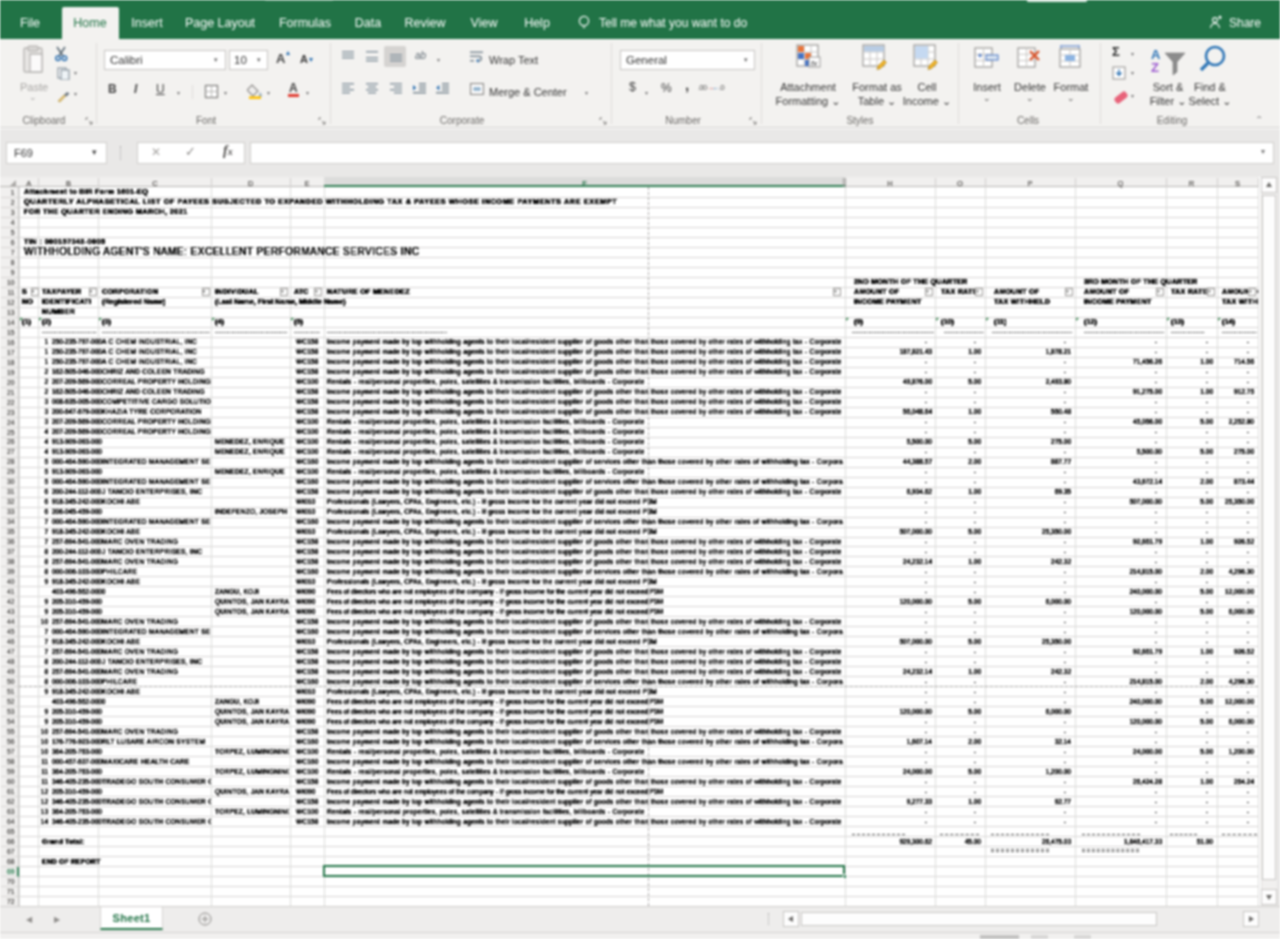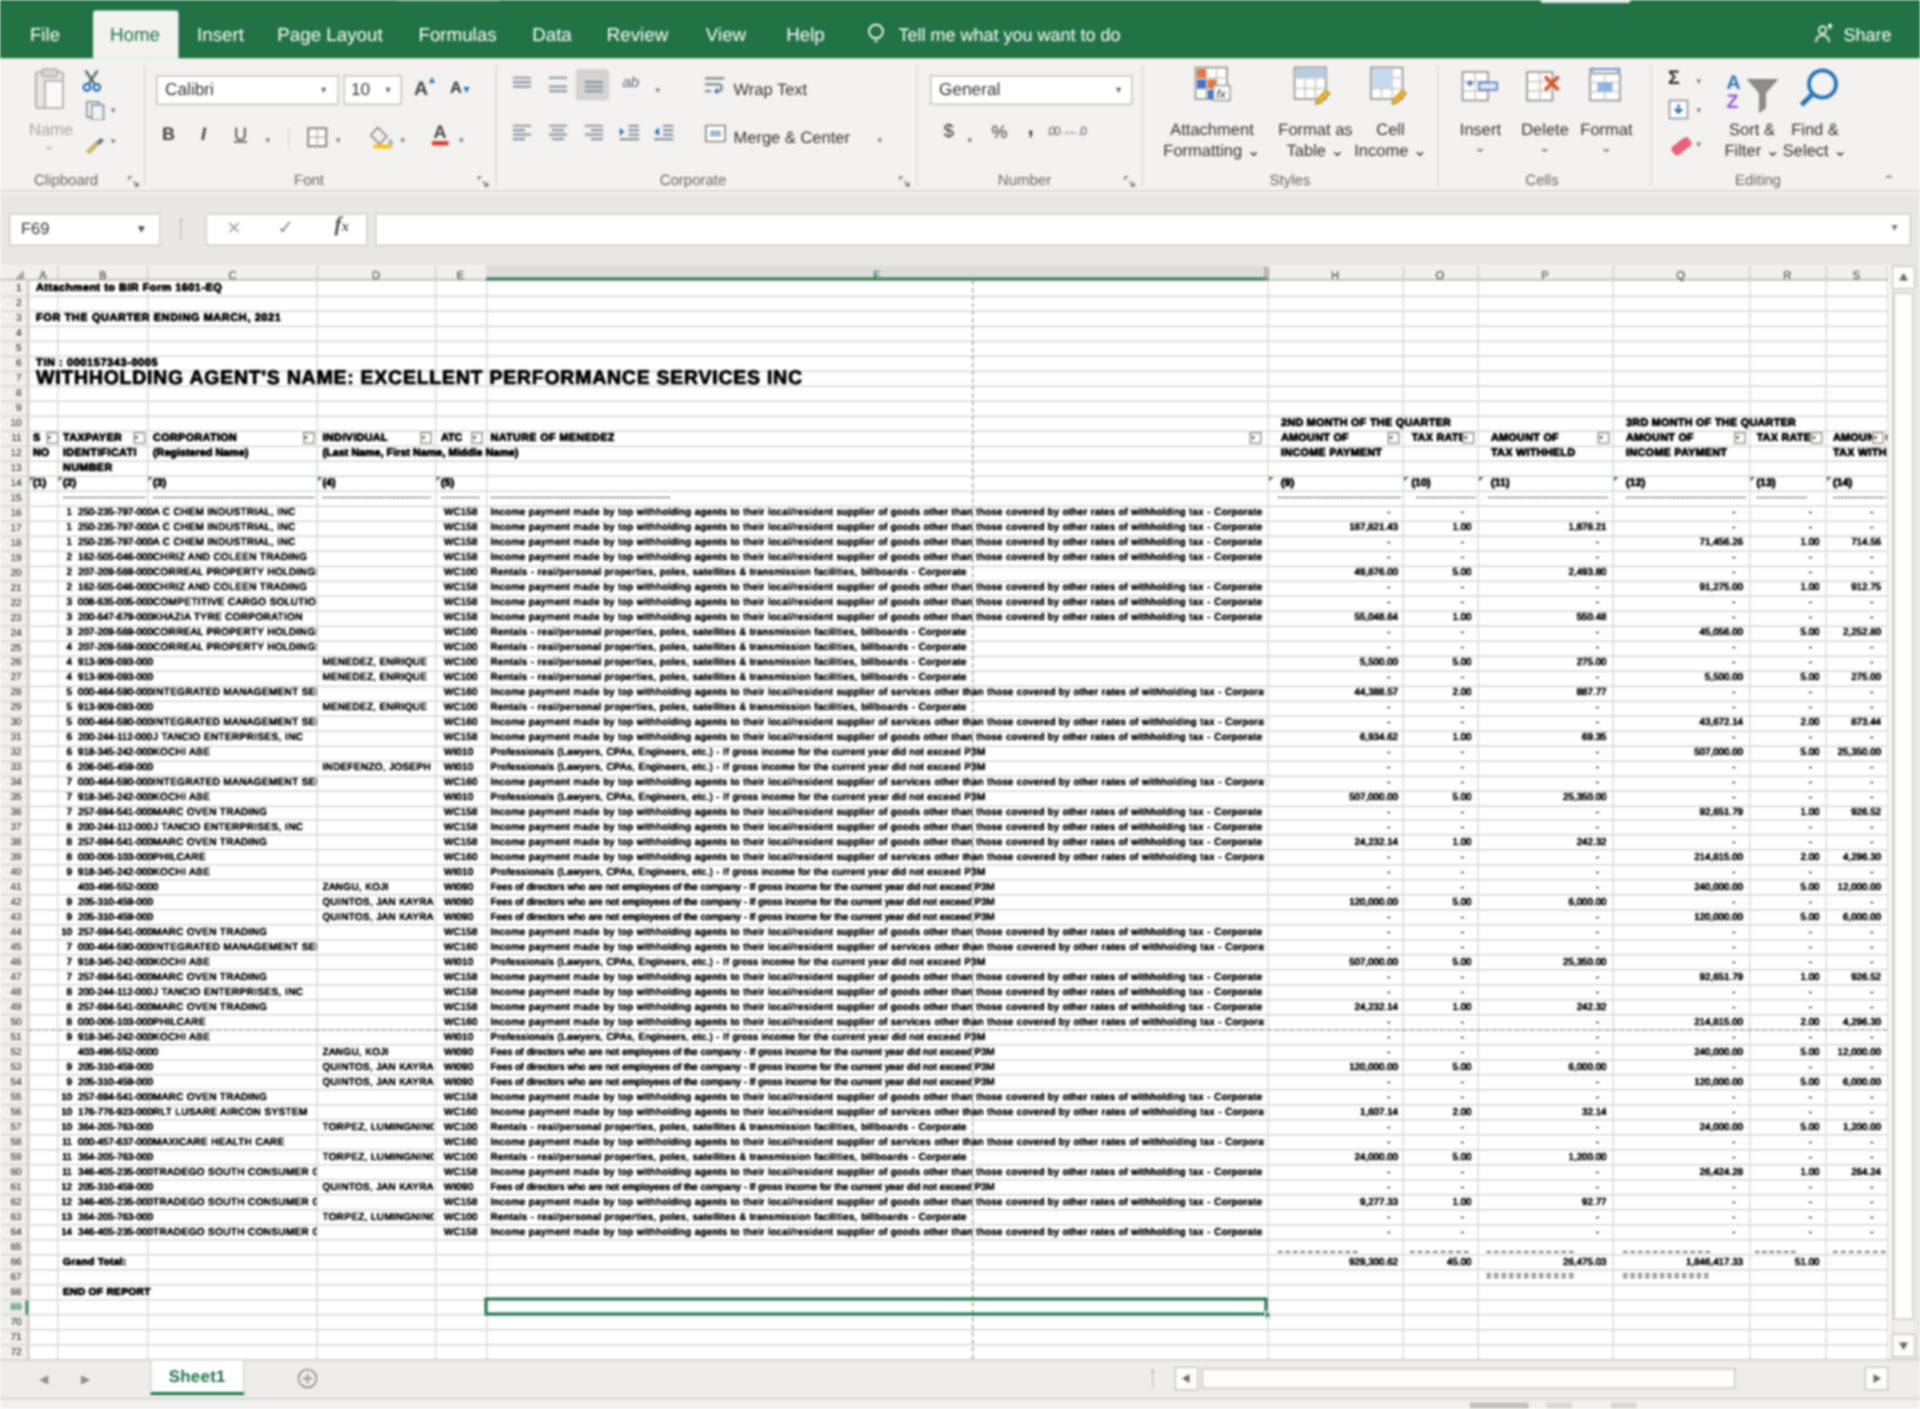--- a/index.html
+++ b/index.html
@@ -55,21 +55,21 @@
     </svg>
     <svg class="abs" style="left:749px;top:117px" width="8" height="8" viewBox="0 0 8 8">
       <path d="M1 3V1h2M4 4l3 3M7 4.6V7H4.6" stroke="#7a7876" stroke-width="1" fill="none"></path>
     </svg>
     <div class="abs" style="left:1255px;top:114px;font-size:10px;color:#666;transform:scaleY(.8)">⌃</div>
     <svg class="abs" style="left:20px;top:45px" width="26" height="30" viewBox="0 0 26 30">
 <rect x="4" y="3" width="18" height="24" rx="1.5" fill="#e8e6e4" stroke="#b8b6b4" stroke-width="1.4"></rect>
 <rect x="8" y="1" width="10" height="5" rx="1" fill="#d8d6d4" stroke="#b0aeac" stroke-width="1"></rect>
 <path d="M10 9h12v18H10z" fill="#fbfafa" stroke="#b8b6b4" stroke-width="1.3"></path>
     </svg>
-    <div style="position:absolute;left:14px;top:81px;font-size:11px;line-height:13px;color:#a8a6a4;white-space:nowrap;width:40px;text-align:center;">Name</div>
+    <div style="position:absolute;left:14px;top:81px;font-size:11px;line-height:13px;color:#a8a6a4;white-space:nowrap;width:40px;text-align:center;">Paste</div>
     <div class="abs" style="left:29px;top:92px;font-size:9px;color:#a8a6a4">⌄</div>
     <svg class="abs" style="left:54px;top:46px" width="16" height="16" viewBox="0 0 16 16">
 <path d="M3 1l6 9M11 1L5 10" stroke="#5a6a76" stroke-width="1.6"></path>
 <circle cx="4" cy="12.2" r="2.2" fill="none" stroke="#2b6fb0" stroke-width="1.5"></circle>
 <circle cx="10.5" cy="12.2" r="2.2" fill="none" stroke="#2b6fb0" stroke-width="1.5"></circle>
     </svg>
     <svg class="abs" style="left:57px;top:67px" width="13" height="13" viewBox="0 0 13 13">
       <rect x="1" y="1" width="8" height="10" fill="#fff" stroke="#8a96a0" stroke-width="1.2"></rect>
       <rect x="4" y="3" width="8" height="10" fill="#eef3f6" stroke="#8a96a0" stroke-width="1.2"></rect>
     </svg>
@@ -516,23 +516,24 @@
     <div class="abs" style="left:844.5px;top:187.3px;width:0.8px;height:718.7px;background:#dcdbda"></div>
     <div class="abs" style="left:934.5px;top:187.3px;width:0.8px;height:718.7px;background:#dcdbda"></div>
     <div class="abs" style="left:984.5px;top:187.3px;width:0.8px;height:718.7px;background:#dcdbda"></div>
     <div class="abs" style="left:1074.5px;top:187.3px;width:0.8px;height:718.7px;background:#dcdbda"></div>
     <div class="abs" style="left:1165.5px;top:187.3px;width:0.8px;height:718.7px;background:#dcdbda"></div>
     <div class="abs" style="left:1216.5px;top:187.3px;width:0.8px;height:718.7px;background:#dcdbda"></div>
     <div class="abs" style="left:1257.5px;top:187.3px;width:0.8px;height:718.7px;background:#dcdbda"></div>
     <div class="abs" style="left:648px;top:187.3px;width:0;height:718.7px;border-left:1px dashed #a8a6a4"></div>
     <div class="abs" style="left:19px;top:686.3px;width:1239px;height:0;border-top:1px dashed #a8a6a4"></div>
     <div style="position:absolute;left:24px;top:188.4px;font-size:7.3px;line-height:8.9px;color:#000000;white-space:nowrap;font-weight:bold;text-shadow:0 0 0.6px currentColor,0 0 0.6px currentColor,0 0 0.6px currentColor;letter-spacing:0.3px;">Attachment to BIR Form 1601-EQ</div>
+    <div style="position:absolute;left:24px;top:198.4px;font-size:7.3px;line-height:8.9px;color:#000000;white-space:nowrap;font-weight:bold;text-shadow:0 0 0.6px currentColor,0 0 0.6px currentColor,0 0 0.6px currentColor;letter-spacing:0.6px;">QUARTERLY ALPHABETICAL LIST OF PAYEES SUBJECTED TO EXPANDED WITHHOLDING TAX &amp; PAYEES WHOSE INCOME PAYMENTS ARE EXEMPT</div>
     <div style="position:absolute;left:24px;top:208.4px;font-size:7.3px;line-height:8.9px;color:#000000;white-space:nowrap;font-weight:bold;text-shadow:0 0 0.6px currentColor,0 0 0.6px currentColor,0 0 0.6px currentColor;letter-spacing:0.4px;">FOR THE QUARTER ENDING MARCH, 2021</div>
     <div style="position:absolute;left:24px;top:238.3px;font-size:7.3px;line-height:8.9px;color:#000000;white-space:nowrap;font-weight:bold;text-shadow:0 0 0.6px currentColor,0 0 0.6px currentColor,0 0 0.6px currentColor;letter-spacing:0.4px;">TIN : 000157343-0005</div>
-    <div style="position:absolute;left:24px;top:248.3px;font-size:13px;line-height:8.9px;color:#000000;white-space:nowrap;font-weight:bold;text-shadow:0 0 0.6px currentColor,0 0 0.6px currentColor,0 0 0.6px currentColor;letter-spacing:0.5px;">WITHHOLDING AGENT'S NAME: EXCELLENT PERFORMANCE SERVICES INC</div>
+    <div style="position:absolute;left:24px;top:248.3px;font-size:10px;line-height:8.9px;color:#000000;white-space:nowrap;font-weight:normal;text-shadow:0 0 0.6px currentColor,0 0 0.6px currentColor,0 0 0.6px currentColor;letter-spacing:0.5px;">WITHHOLDING AGENT'S NAME: EXCELLENT PERFORMANCE SERVICES INC</div>
     <div style="position:absolute;left:854px;top:278.3px;font-size:7.2px;line-height:8.8px;color:#000000;white-space:nowrap;font-weight:bold;text-shadow:0 0 0.6px currentColor,0 0 0.6px currentColor,0 0 0.6px currentColor;letter-spacing:0.2px;">2ND MONTH OF THE QUARTER</div>
     <div style="position:absolute;left:1084px;top:278.3px;font-size:7.2px;line-height:8.8px;color:#000000;white-space:nowrap;font-weight:bold;text-shadow:0 0 0.6px currentColor,0 0 0.6px currentColor,0 0 0.6px currentColor;letter-spacing:0.2px;">3RD MONTH OF THE QUARTER</div>
     <div style="position:absolute;left:22px;top:288.3px;font-size:7.2px;line-height:8.8px;color:#000000;white-space:nowrap;font-weight:bold;text-shadow:0 0 0.6px currentColor,0 0 0.6px currentColor,0 0 0.6px currentColor;">S</div>
     <div style="position:absolute;left:22px;top:298.3px;font-size:7.2px;line-height:8.8px;color:#000000;white-space:nowrap;font-weight:bold;text-shadow:0 0 0.6px currentColor,0 0 0.6px currentColor,0 0 0.6px currentColor;">NO</div>
     <div style="position:absolute;left:42px;top:288.3px;font-size:7.2px;line-height:8.8px;color:#000000;white-space:nowrap;font-weight:bold;text-shadow:0 0 0.6px currentColor,0 0 0.6px currentColor,0 0 0.6px currentColor;letter-spacing:0.25px;">TAXPAYER</div>
     <div style="position:absolute;left:42px;top:298.3px;font-size:7.2px;line-height:8.8px;color:#000000;white-space:nowrap;font-weight:bold;text-shadow:0 0 0.6px currentColor,0 0 0.6px currentColor,0 0 0.6px currentColor;letter-spacing:0.25px;width:56px;overflow:hidden;">IDENTIFICATI</div>
     <div style="position:absolute;left:42px;top:308.3px;font-size:7.2px;line-height:8.8px;color:#000000;white-space:nowrap;font-weight:bold;text-shadow:0 0 0.6px currentColor,0 0 0.6px currentColor,0 0 0.6px currentColor;letter-spacing:0.25px;">NUMBER</div>
     <div style="position:absolute;left:102px;top:288.3px;font-size:7.2px;line-height:8.8px;color:#000000;white-space:nowrap;font-weight:bold;text-shadow:0 0 0.6px currentColor,0 0 0.6px currentColor,0 0 0.6px currentColor;letter-spacing:0.25px;">CORPORATION</div>
     <div style="position:absolute;left:102px;top:298.3px;font-size:7.2px;line-height:8.8px;color:#000000;white-space:nowrap;font-weight:bold;text-shadow:0 0 0.6px currentColor,0 0 0.6px currentColor,0 0 0.6px currentColor;">(Registered Name)</div>
     <div style="position:absolute;left:215px;top:288.3px;font-size:7.2px;line-height:8.8px;color:#000000;white-space:nowrap;font-weight:bold;text-shadow:0 0 0.6px currentColor,0 0 0.6px currentColor,0 0 0.6px currentColor;letter-spacing:0.25px;">INDIVIDUAL</div>

